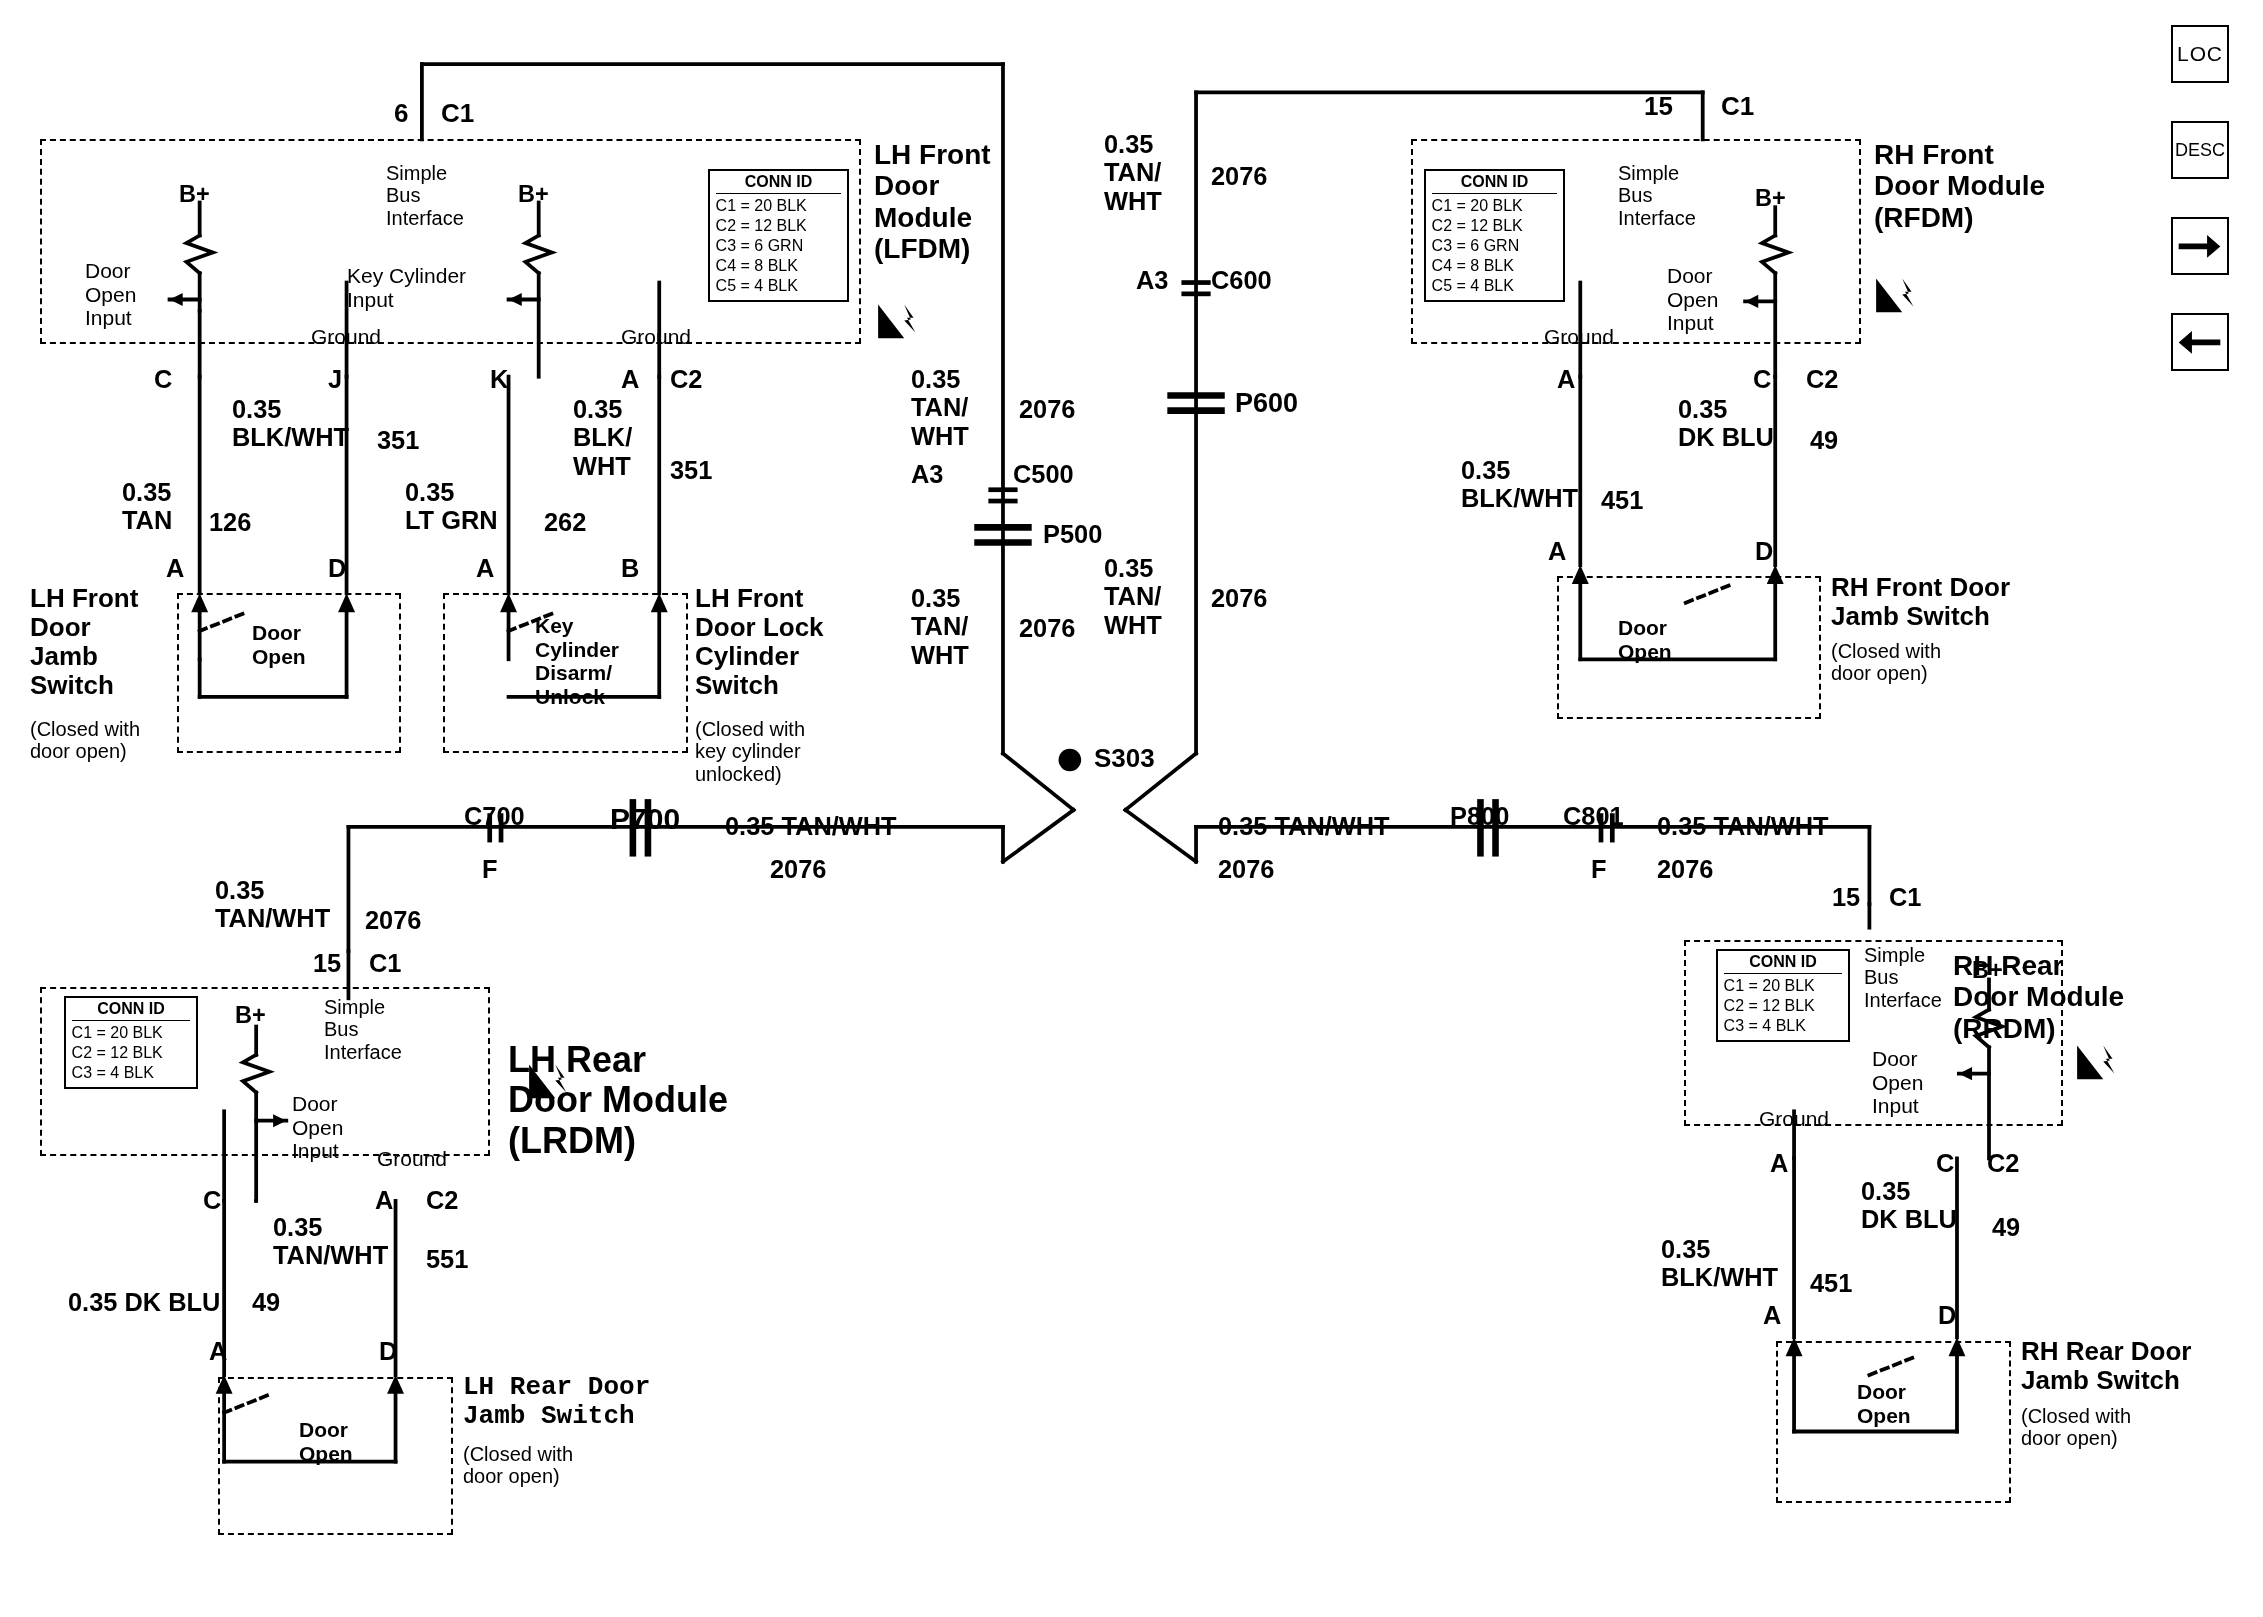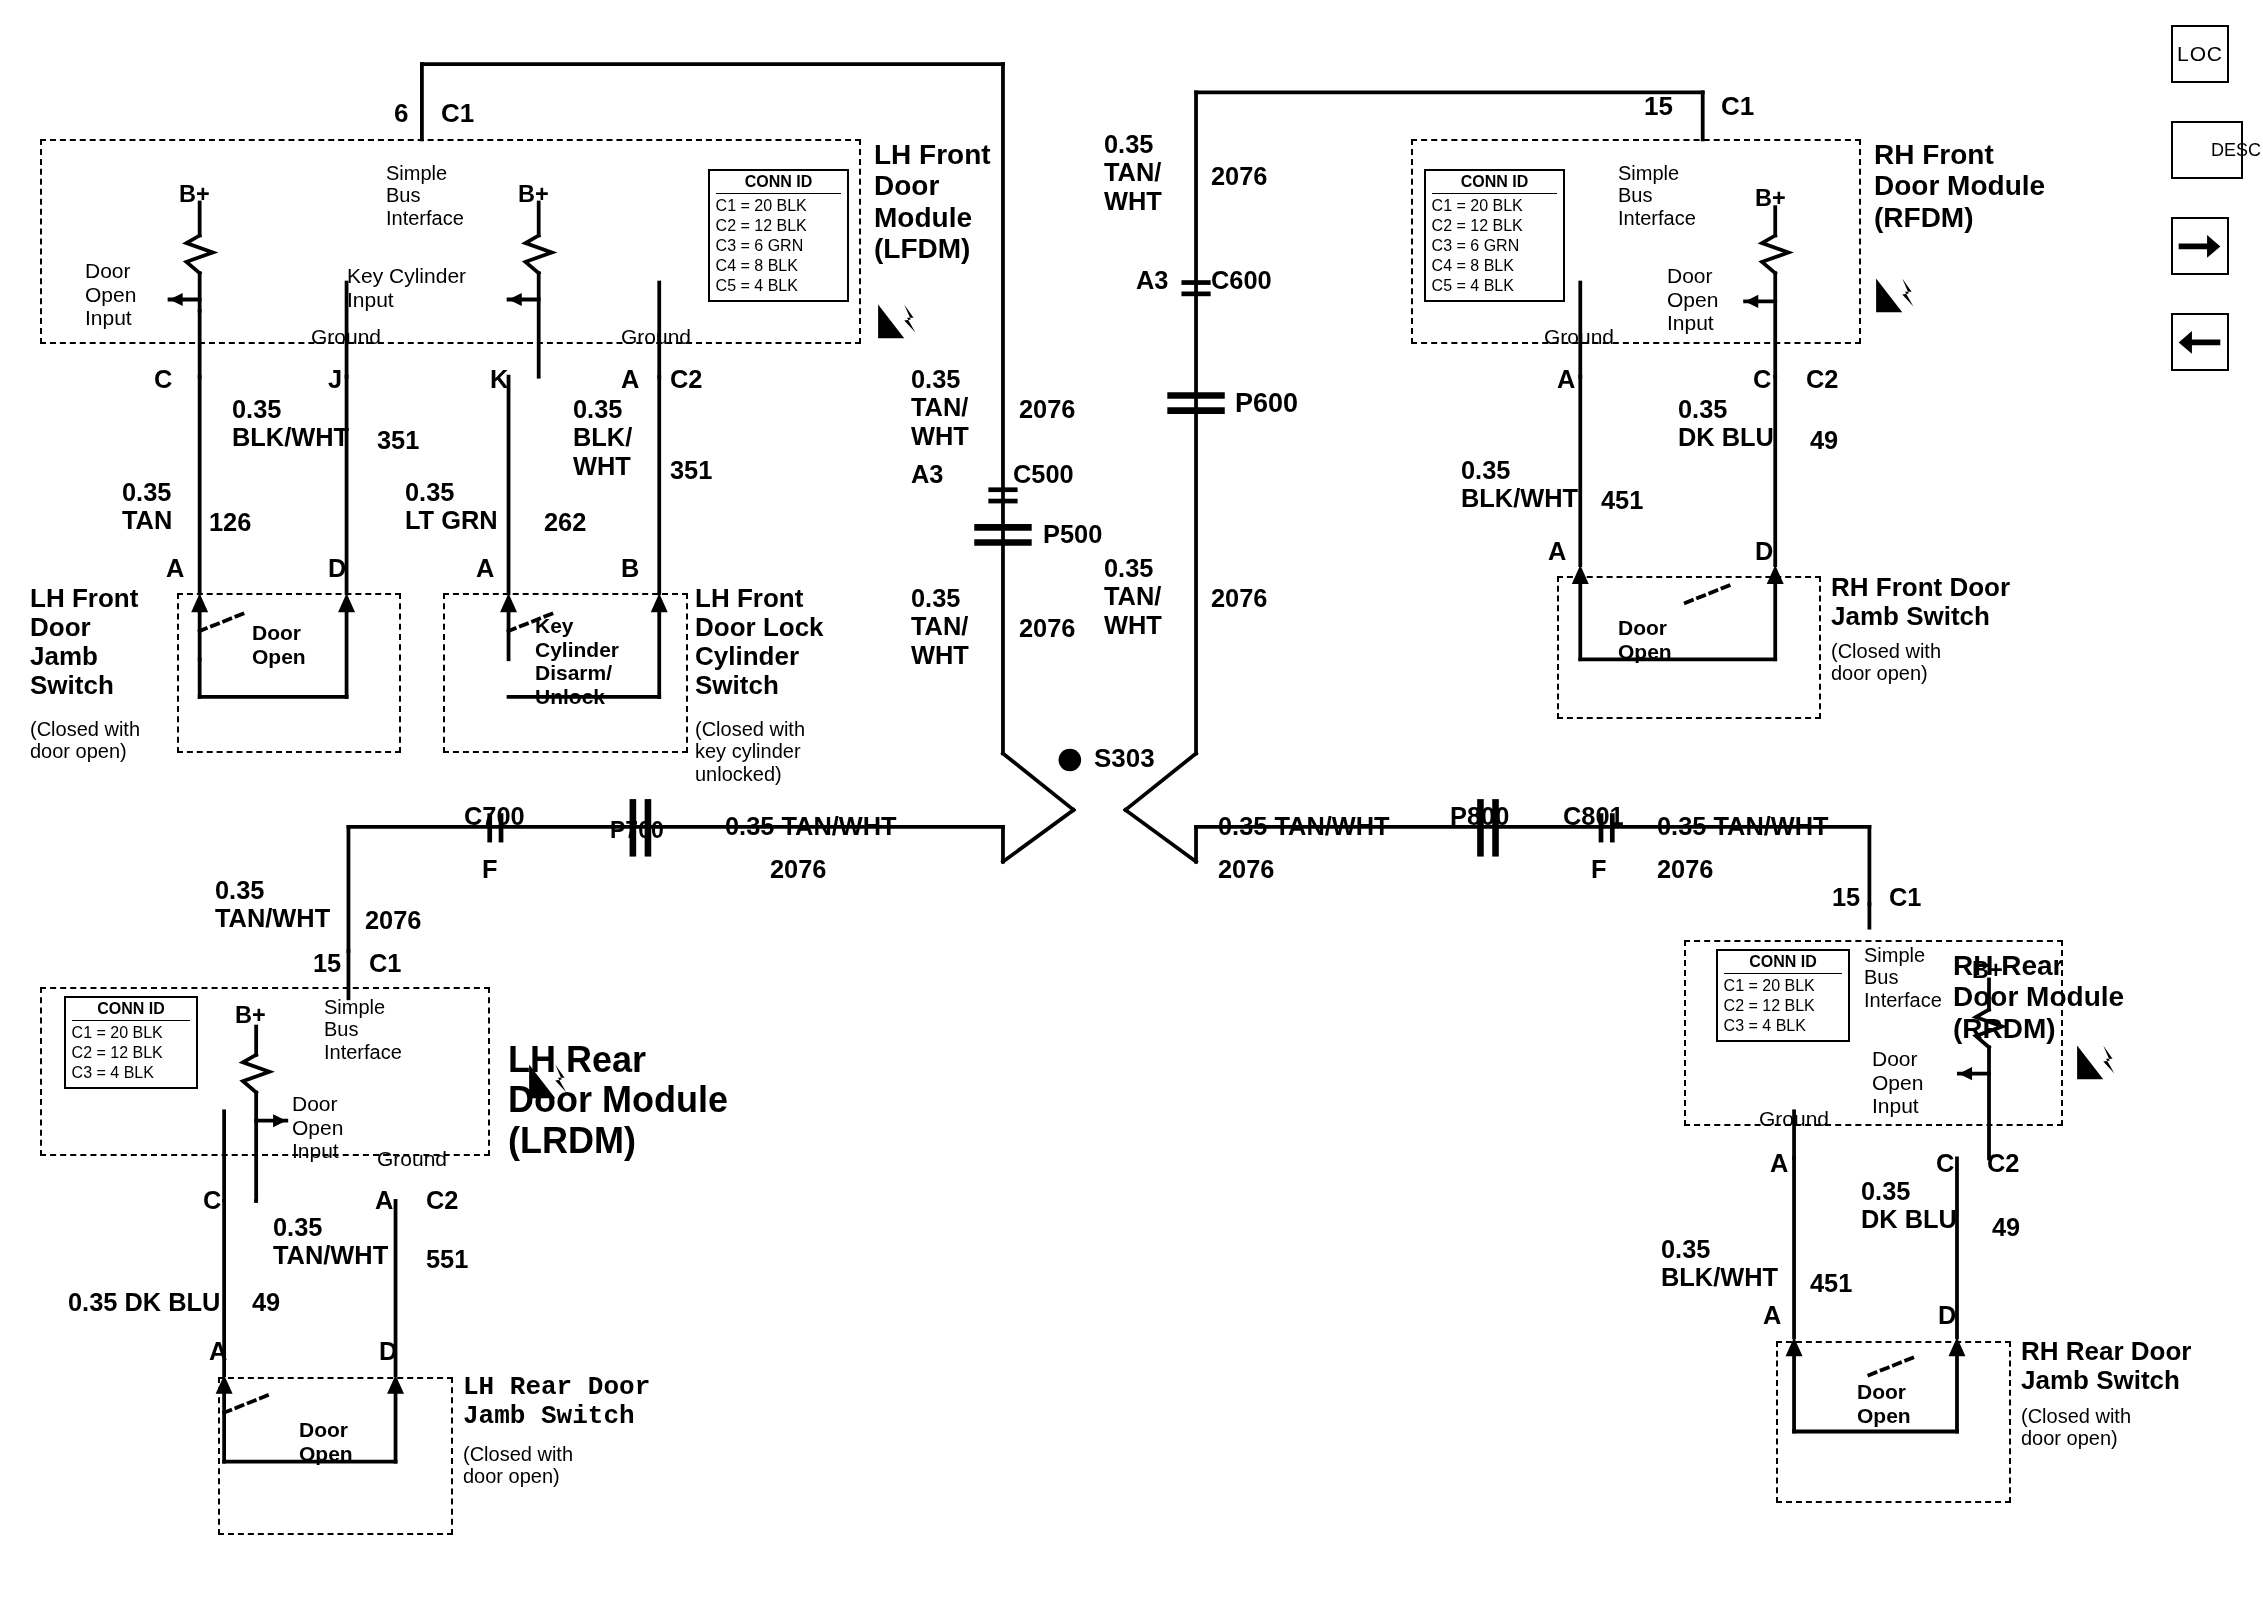--- a/index.html
+++ b/index.html
@@ -354,21 +354,21 @@
   <div class="lbl b" style="left:1755px; top:537px; font-size:25.4px;">D</div>
   <div class="lbl b" style="left:1831px; top:573px; font-size:26px;">RH Front Door
 Jamb Switch</div>
   <div class="lbl" style="left:1831px; top:640px; font-size:20px;">(Closed with
 door open)</div>
   <div class="lbl b" style="left:1618px; top:616px; font-size:21px;">Door
 Open</div>
 
   <div class="lbl b" style="left:464px; top:802px; font-size:25.4px;">C700</div>
   <div class="lbl b" style="left:482px; top:855px; font-size:25.4px;">F</div>
-  <div class="lbl b" style="left:610px; top:802px; font-size:23px;margin-top:16px;">P700</div>
+  <div class="lbl b" style="left:610px; top:802px; font-size:30px;">P700</div>
   <div class="lbl b" style="left:725px; top:812px; font-size:25.4px;">0.35 TAN/WHT</div>
   <div class="lbl b" style="left:770px; top:855px; font-size:25.4px;">2076</div>
 
   <div class="lbl b" style="left:1218px; top:812px; font-size:25.4px;">0.35 TAN/WHT</div>
   <div class="lbl b" style="left:1218px; top:855px; font-size:25.4px;">2076</div>
   <div class="lbl b" style="left:1450px; top:802px; font-size:25.4px;">P800</div>
   <div class="lbl b" style="left:1563px; top:802px; font-size:25.4px;">C801</div>
   <div class="lbl b" style="left:1591px; top:855px; font-size:25.4px;">F</div>
   <div class="lbl b" style="left:1657px; top:812px; font-size:25.4px;">0.35 TAN/WHT</div>
   <div class="lbl b" style="left:1657px; top:855px; font-size:25.4px;">2076</div>
@@ -439,21 +439,21 @@
   <div class="lbl b" style="left:2021px; top:1337px; font-size:26px;">RH Rear Door
 Jamb Switch</div>
   <div class="lbl" style="left:2021px; top:1405px; font-size:20px;">(Closed with
 door open)</div>
   <div class="lbl b" style="left:1857px; top:1380px; font-size:21px;">Door
 Open</div>
 
   <div class="nav-btn" style="left:2171px; top:24.5px; width:58px; height:58px;">
     <div class="t" style="top:15px; font-size:21px; letter-spacing:0.9px;">LOC</div>
   </div>
-  <div class="nav-btn" style="left:2171px; top:121px; width:72px; height:58px;padding-left:29px;">
+  <div class="nav-btn" style="left:2171px; top:121px; width:58px; height:58px;">
     <div class="t" style="top:17px; font-size:18px;">DESC</div>
   </div>
   <div class="nav-btn" style="left:2171px; top:217px; width:58px; height:58px;">
     <svg width="53" height="53" viewBox="0 0 56 56">
       <path d="M6 26 h30 v-9 l14 12 l-14 12 v-9 h-30 z" fill="#000"></path>
     </svg>
   </div>
   <div class="nav-btn" style="left:2171px; top:313px; width:58px; height:58px;">
     <svg width="53" height="53" viewBox="0 0 56 56">
       <path d="M50 26 h-30 v-9 l-14 12 l14 12 v-9 h30 z" fill="#000"></path>

